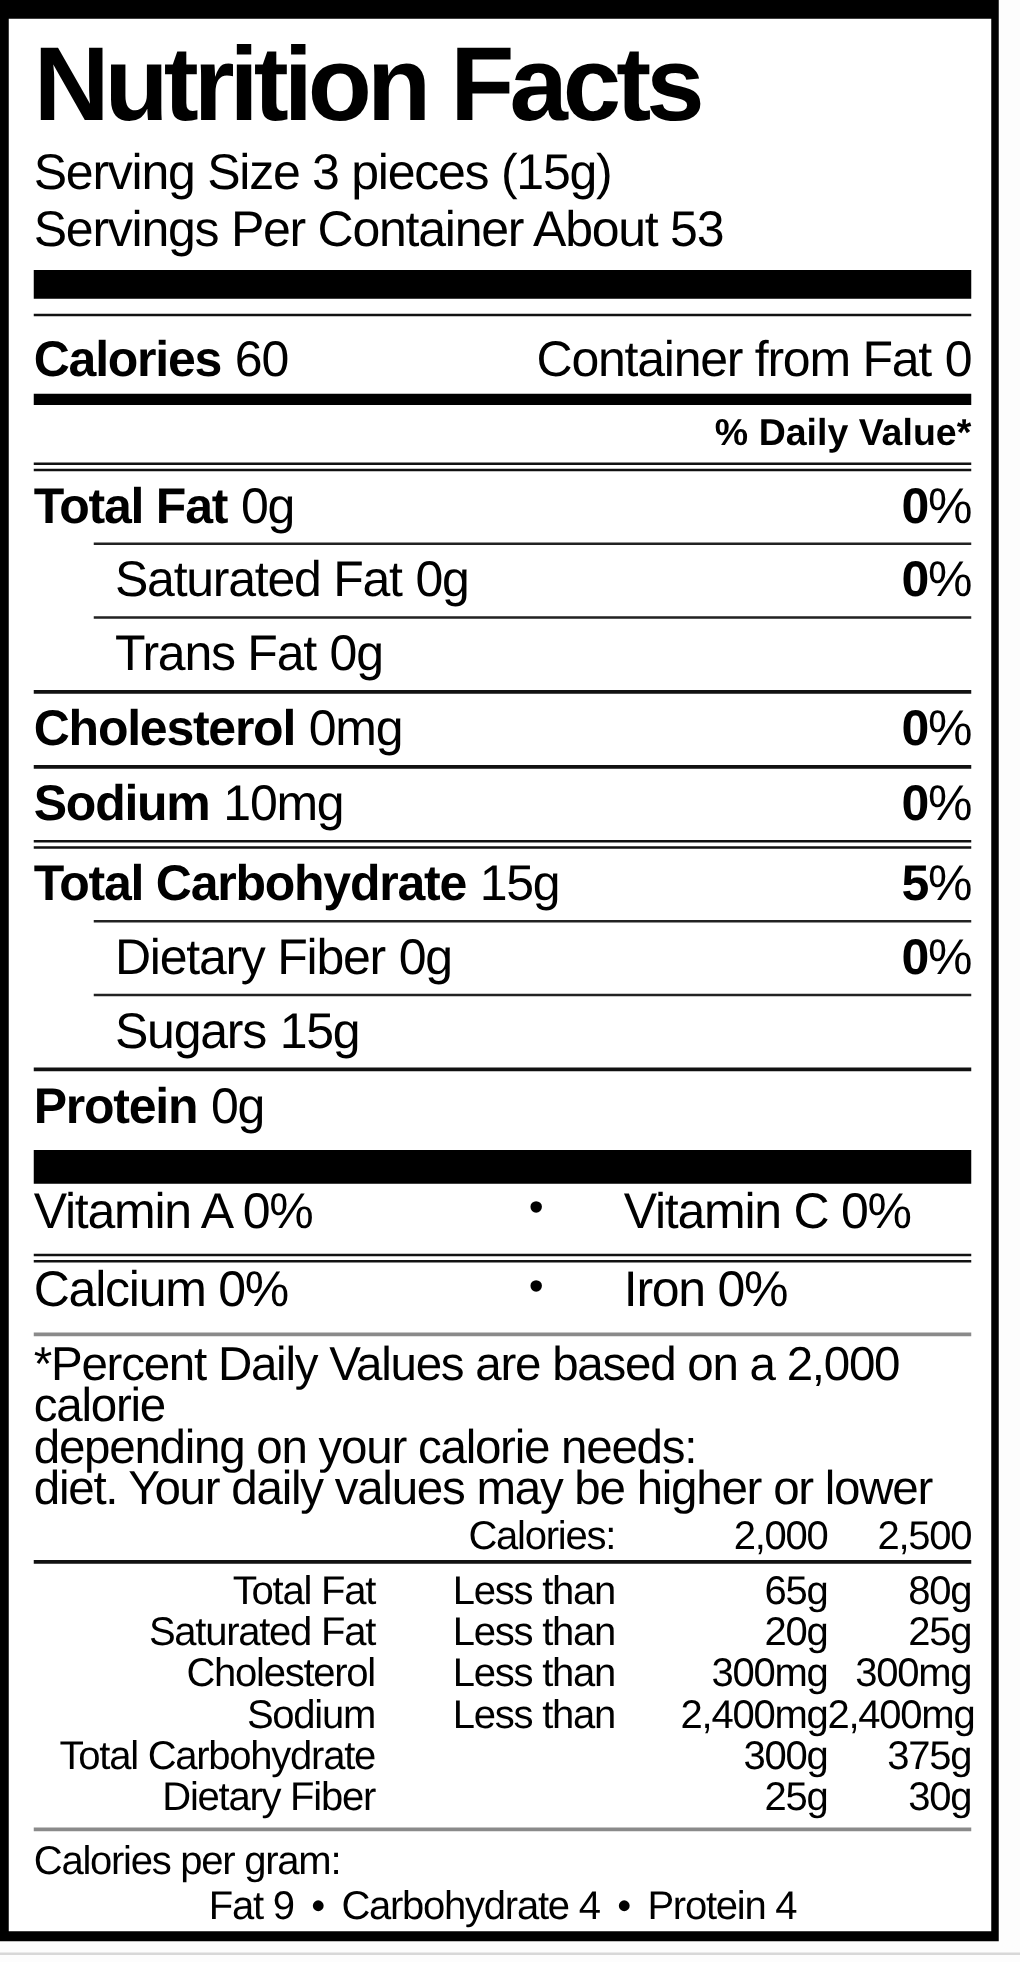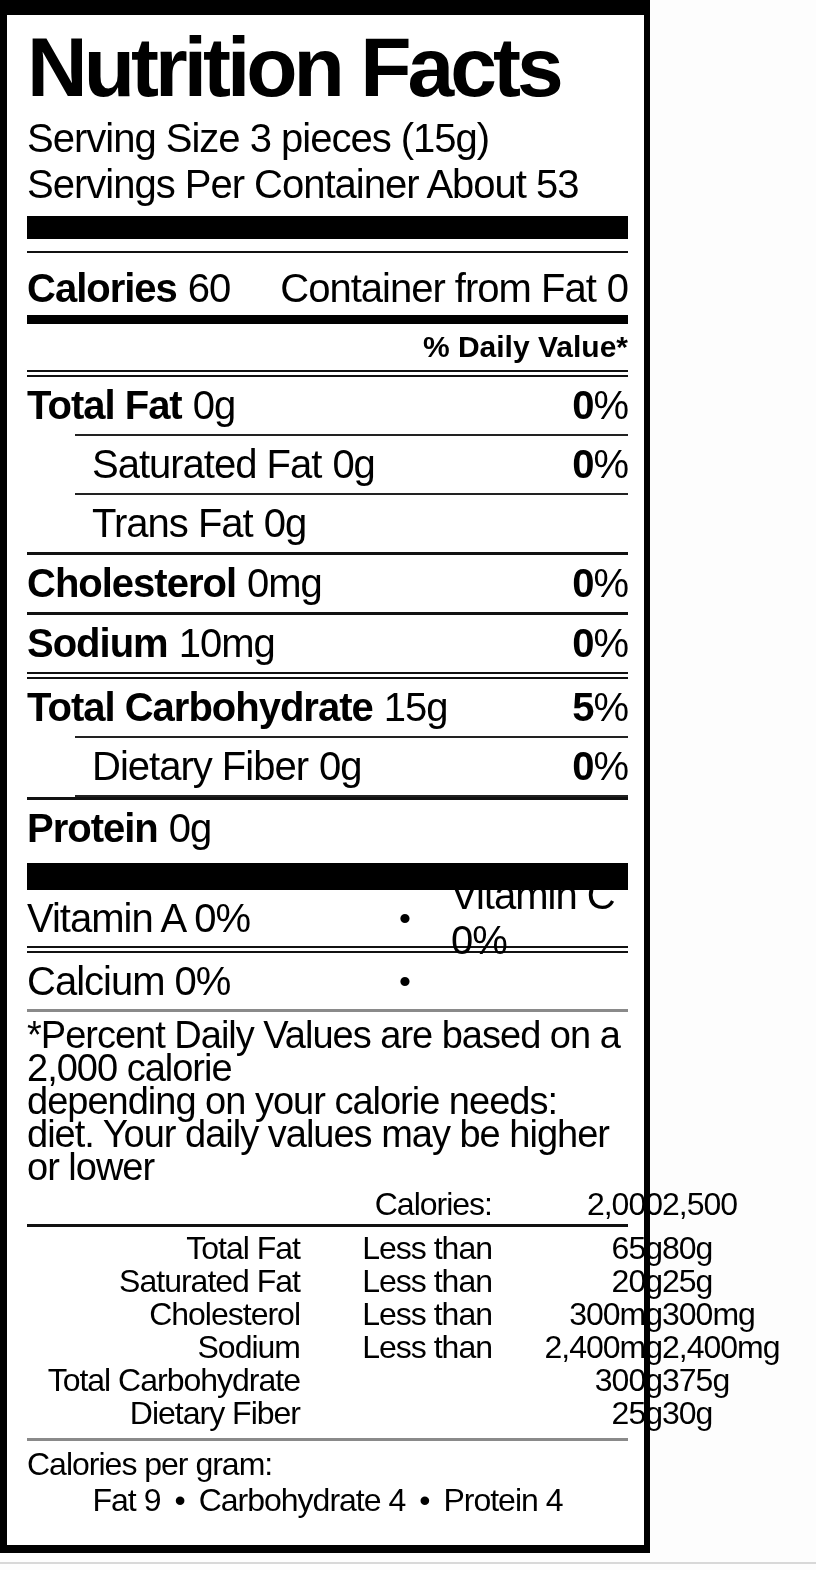--- a/index.html
+++ b/index.html
@@ -6,21 +6,21 @@
   .page{
     position:relative;
     width:816px;height:1570px;
     background:#fdfdfd;
     font-family:"Liberation Sans", sans-serif;
     color:#000;
     overflow:hidden;
   }
   .nf-label{
     position:absolute;left:0;top:0;
-    width:650px;height:1553px;
+    width:799px;height:1553px;
     box-sizing:border-box;
     background:#fff;
     border:6px solid #000;
     border-top-width:15px;
     border-left-width:7px;
     border-bottom-width:8px;
   }
   .inner{padding:0 16px 0 20px;}
   .title{
     margin:4px 0 0 0;
@@ -43,21 +43,21 @@
   .sep-double{height:3px;border-top:2px solid #111;border-bottom:2px solid #111;}
   .sep-gray{border-top:3px solid #8a8a8a;}
   .calrow{display:flex;justify-content:space-between;align-items:flex-end;height:58px;font-size:40px;letter-spacing:-1px;}
   .b{font-weight:700;}
   .dvh{text-align:right;font-size:30px;font-weight:700;line-height:46px;}
   .row{display:flex;justify-content:space-between;align-items:center;height:57px;font-size:40px;letter-spacing:-1px;}
   .ind{padding-left:65px;}
   .amount{margin-left:11px;}
   .dv{font-size:40px;}
   .pct{font-weight:400;}
-  .vrow{display:flex;align-items:center;height:56px;font-size:40px;letter-spacing:-1px;}
+  .vrow{display:flex;align-items:flex-start;height:56px;font-size:40px;letter-spacing:-1px;gap:24px;}
   .vleft{flex:0 0 372px;}
   .vbul{flex:0 0 52px;font-size:34px;}
   .foot{font-size:38px;line-height:33px;letter-spacing:-1px;margin-top:7px;}
   .tbl{font-size:32px;letter-spacing:-1px;}
   .trow{display:flex;line-height:33px;text-align:right;}
   .tc1{flex:0 0 273px;}
   .tc1 .tind{padding-left:24px;}
   .tc2{flex:0 0 192px;}
   .tc3{flex:0 0 170px;}
   .tc4{flex:1;}
@@ -134,37 +134,41 @@
         <div class="dv"><span class="b">5</span><span class="pct">%</span></div>
       </div>
       <div class="sep-ind"></div>
 
       <div class="row">
         <div class="ind"><span>Dietary Fiber</span><span class="amount">0g</span></div>
         <div class="dv"><span class="b">0</span><span class="pct">%</span></div>
       </div>
       <div class="sep-ind"></div>
 
+      <div class="row">
+        <div class="ind"><span>Sugars</span><span class="amount">15g</span></div>
+      </div>
       <div class="sep-full"></div>
 
       <div class="row">
         <div><span class="b">Protein</span><span class="amount">0g</span></div>
       </div>
 
       <div class="bar bar-big"></div>
 
       <div class="vrow">
         <span class="vleft">Vitamin A 0%</span>
         <span class="vbul">•</span>
         <span>Vitamin C 0%</span>
       </div>
       <div class="sep-double"></div>
       <div class="vrow">
         <span class="vleft">Calcium 0%</span>
         <span class="vbul">•</span>
+        <span>Iron 0%</span>
       </div>
 
       <div class="sep-gray"></div>
 
       <div class="foot">
         <div>*Percent Daily Values are based on a 2,000 calorie</div>
         <div>depending on your calorie needs:</div>
         <div>diet. Your daily values may be higher or lower</div>
       </div>
 

